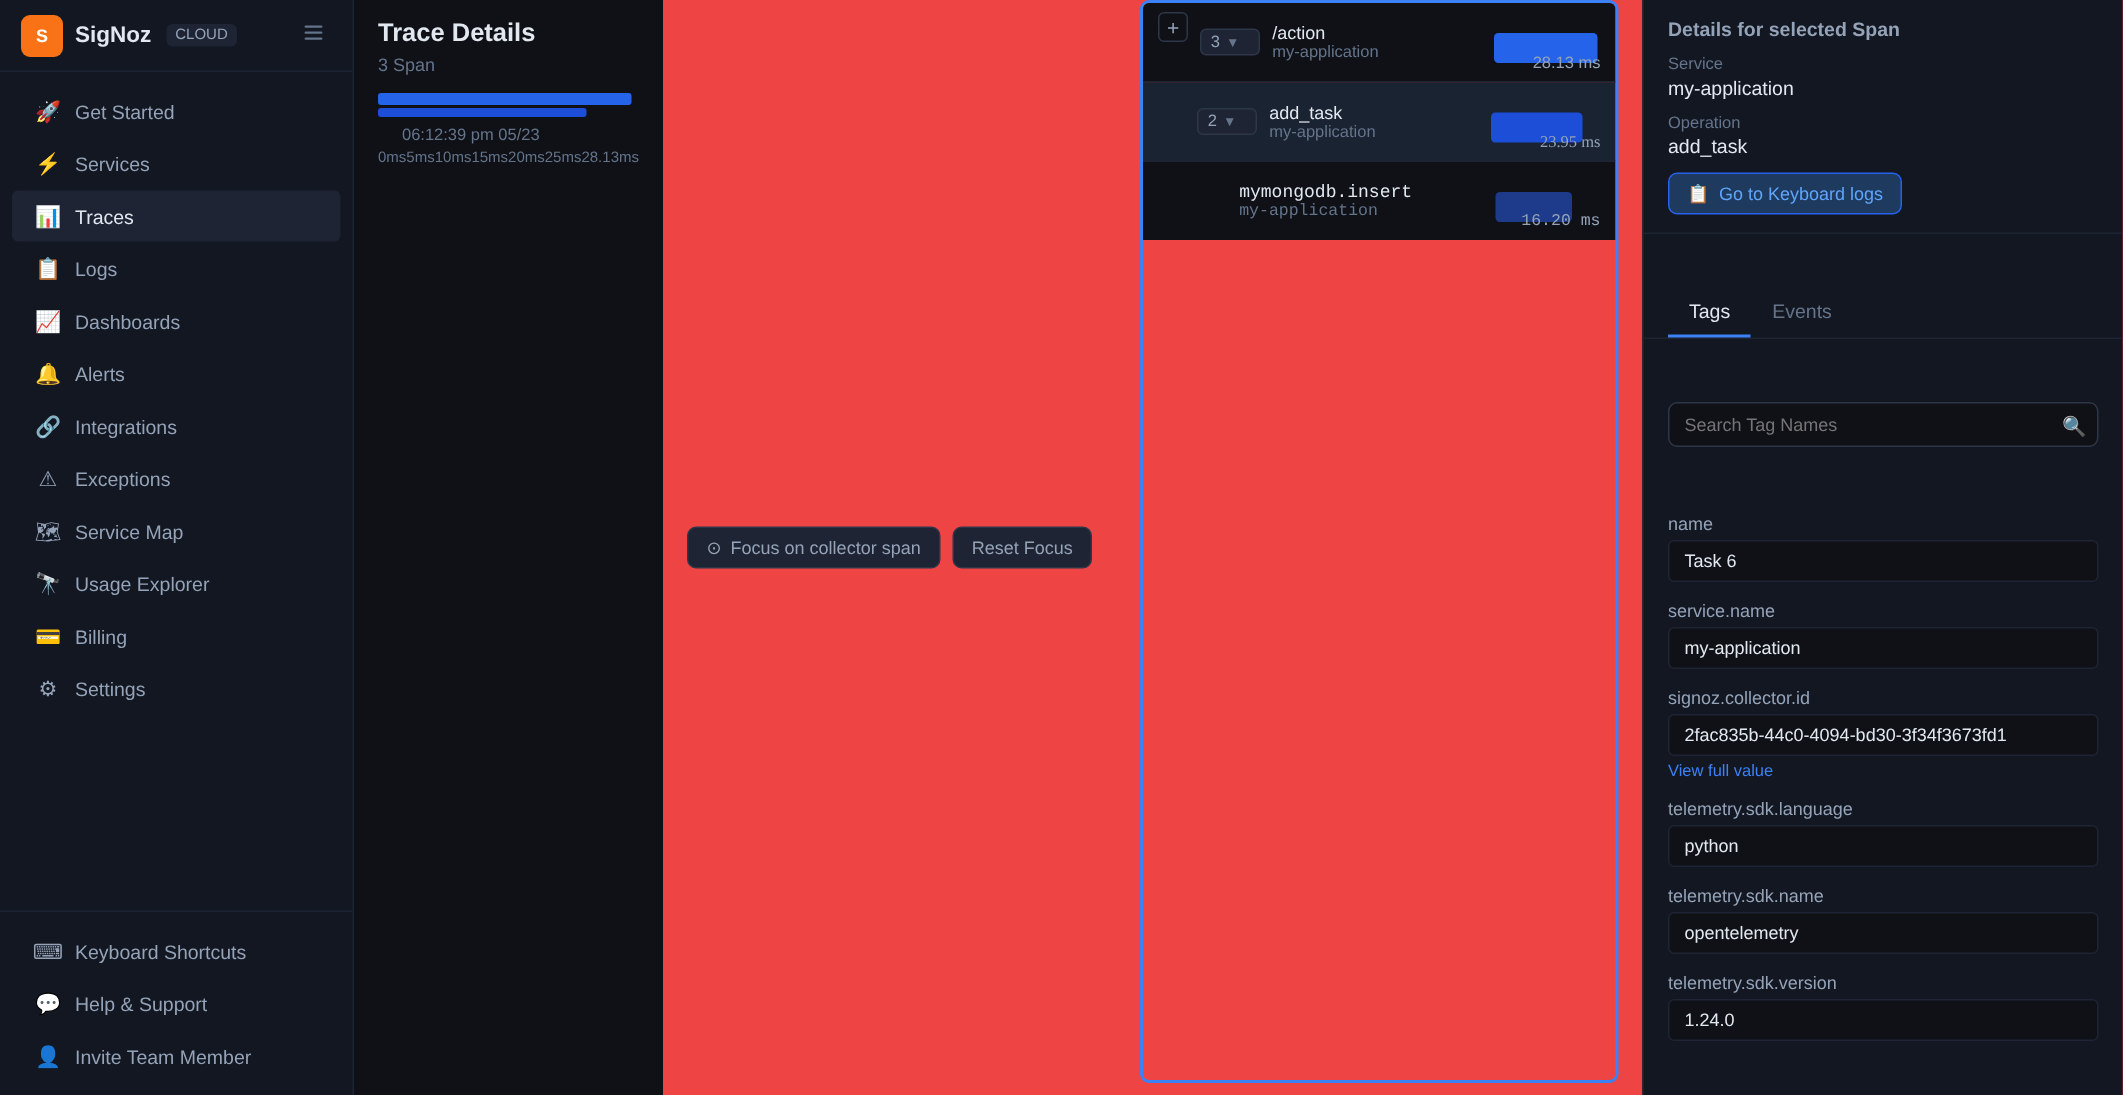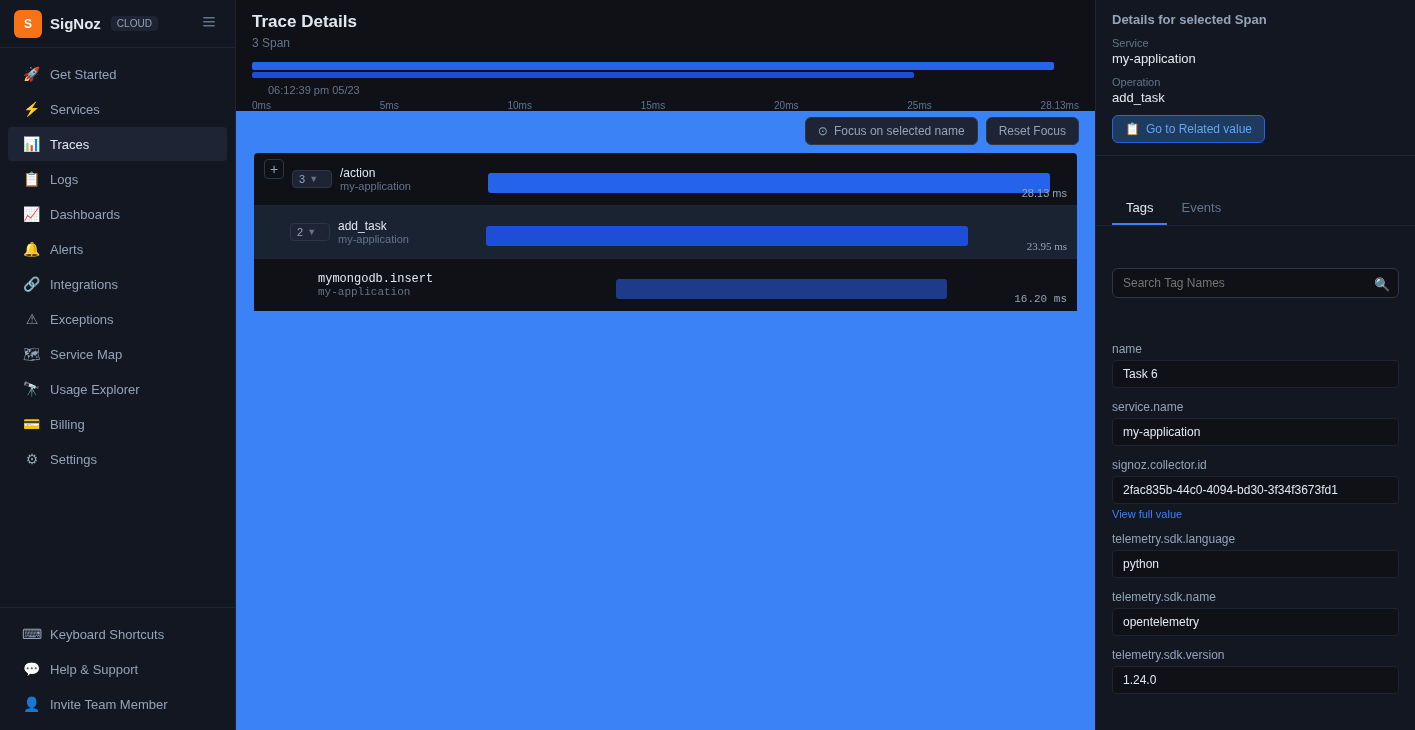--- a/index.html
+++ b/index.html
@@ -78,22 +78,21 @@
     .nav-item .nav-label { font-size: 13px; }
     .sidebar-footer {
       padding: 8px 0;
       border-top: 1px solid #1e2433;
     }
 
     
     .main {
       flex: 1;
       display: flex;
-      flex-direction: column;
-      background: #3b82f6;
+      background: #ef4444;
       overflow: hidden;
     }
 
     
     .trace-header {
       padding: 12px 16px 0;
       background: #0f1117;
     }
     .trace-title { font-size: 17px; font-weight: 600; color: #e2e8f0; margin-bottom: 4px; }
     .trace-subtitle { font-size: 12px; color: #64748b; margin-bottom: 8px; }
@@ -442,21 +441,21 @@
       <span>15ms</span>
       <span>20ms</span>
       <span>25ms</span>
       <span>28.13ms</span>
     </div>
   </div>
 
   <div class="toolbar">
     <button class="btn-focus">
       <span style="font-size:12px;">⊙</span>
-      <span>Focus on selected name</span>
+      <span>Focus on collector span</span>
     </button>
     <button class="btn-reset">
       <span>Reset Focus</span>
     </button>
   </div>
 
   <div class="trace-body">
     <div class="trace-container">
 
       <div class="trace-row" style="position:relative; background:#0f1117;">
@@ -518,21 +517,21 @@
     <div>
       <div class="field-label">Service</div>
       <div class="field-value">my-application</div>
     </div>
     <div>
       <div class="field-label">Operation</div>
       <div class="field-value">add_task</div>
     </div>
     <button class="btn-related-logs">
       <span>📋</span>
-      <span>Go to Related value</span>
+      <span>Go to Keyboard logs</span>
     </button>
   </div>
 
   <div class="panel-tabs">
     <div class="panel-tab active">
       <span>Tags</span>
     </div>
     <div class="panel-tab">
       <span>Events</span>
     </div>

